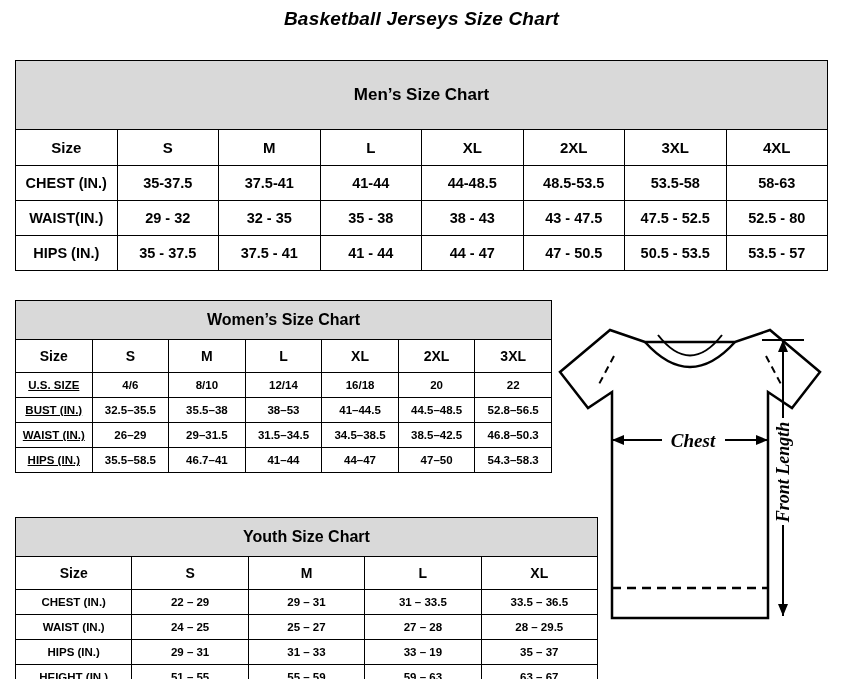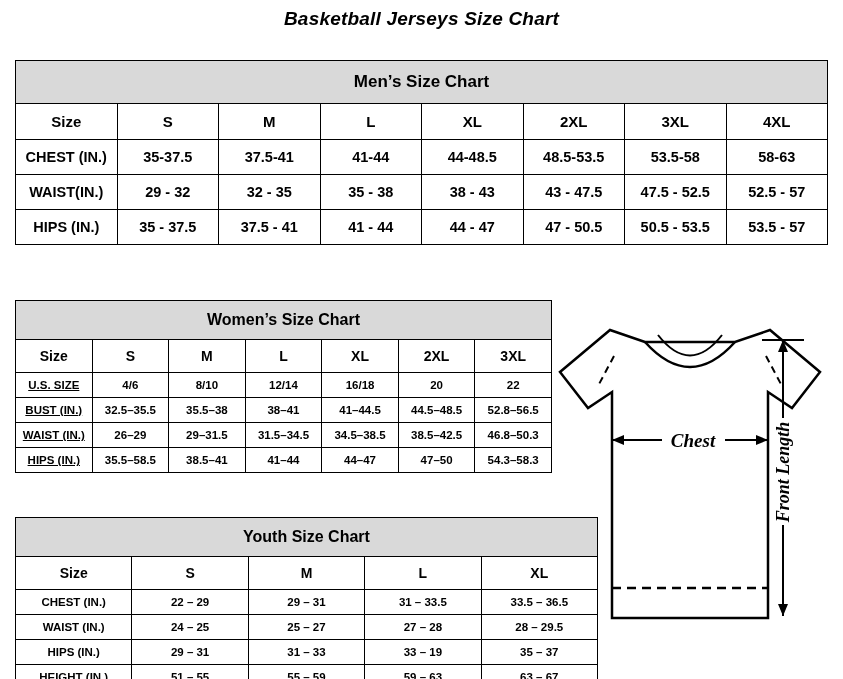--- a/index.html
+++ b/index.html
@@ -41,21 +41,21 @@
     padding: 9px 0;
   }
   
   #mens-chart {
     position: absolute;
     left: 15px;
     top: 60px;
     width: 813px;
   }
   #mens-chart .col-label { width: 113px; }
-  #mens-chart .chart-header td { font-size: 17px; padding: 11px 0; }
+  #mens-chart .chart-header td { font-size: 17px; padding: 24px 0; }
   #mens-chart td {
     font-size: 14.5px;
     padding: 9px 2px;
   }
   #mens-chart .row-head td,
   #mens-chart tr:nth-child(2) td {
     font-size: 15px;
   }
   
   #womens-chart {
@@ -143,21 +143,21 @@
     <td>58-63</td>
   </tr>
   <tr>
     <td>WAIST(IN.)</td>
     <td>29 - 32</td>
     <td>32 - 35</td>
     <td>35 - 38</td>
     <td>38 - 43</td>
     <td>43 - 47.5</td>
     <td>47.5 - 52.5</td>
-    <td>52.5 - 57</td>
+    <td>52.5 - 80</td>
   </tr>
   <tr>
     <td>HIPS (IN.)</td>
     <td>35 - 37.5</td>
     <td>37.5 - 41</td>
     <td>41 - 44</td>
     <td>44 - 47</td>
     <td>47 - 50.5</td>
     <td>50.5 - 53.5</td>
     <td>53.5 - 57</td>
@@ -185,38 +185,38 @@
     <td>8/10</td>
     <td>12/14</td>
     <td>16/18</td>
     <td>20</td>
     <td>22</td>
   </tr>
   <tr class="data-row">
     <td class="rowlabel">BUST  (IN.)</td>
     <td>32.5–35.5</td>
     <td>35.5–38</td>
-    <td>38–41</td>
+    <td>38–53</td>
     <td>41–44.5</td>
     <td>44.5–48.5</td>
     <td>52.8–56.5</td>
   </tr>
   <tr class="data-row">
     <td class="rowlabel">WAIST  (IN.)</td>
     <td>26–29</td>
     <td>29–31.5</td>
     <td>31.5–34.5</td>
     <td>34.5–38.5</td>
     <td>38.5–42.5</td>
     <td>46.8–50.3</td>
   </tr>
   <tr class="data-row">
     <td class="rowlabel">HIPS  (IN.)</td>
     <td>35.5–58.5</td>
-    <td>38.5–41</td>
+    <td>46.7–41</td>
     <td>41–44</td>
     <td>44–47</td>
     <td>47–50</td>
     <td>54.3–58.3</td>
   </tr>
 </tbody>
   </table>
 
 <table id="youth-chart">
   <tbody>

